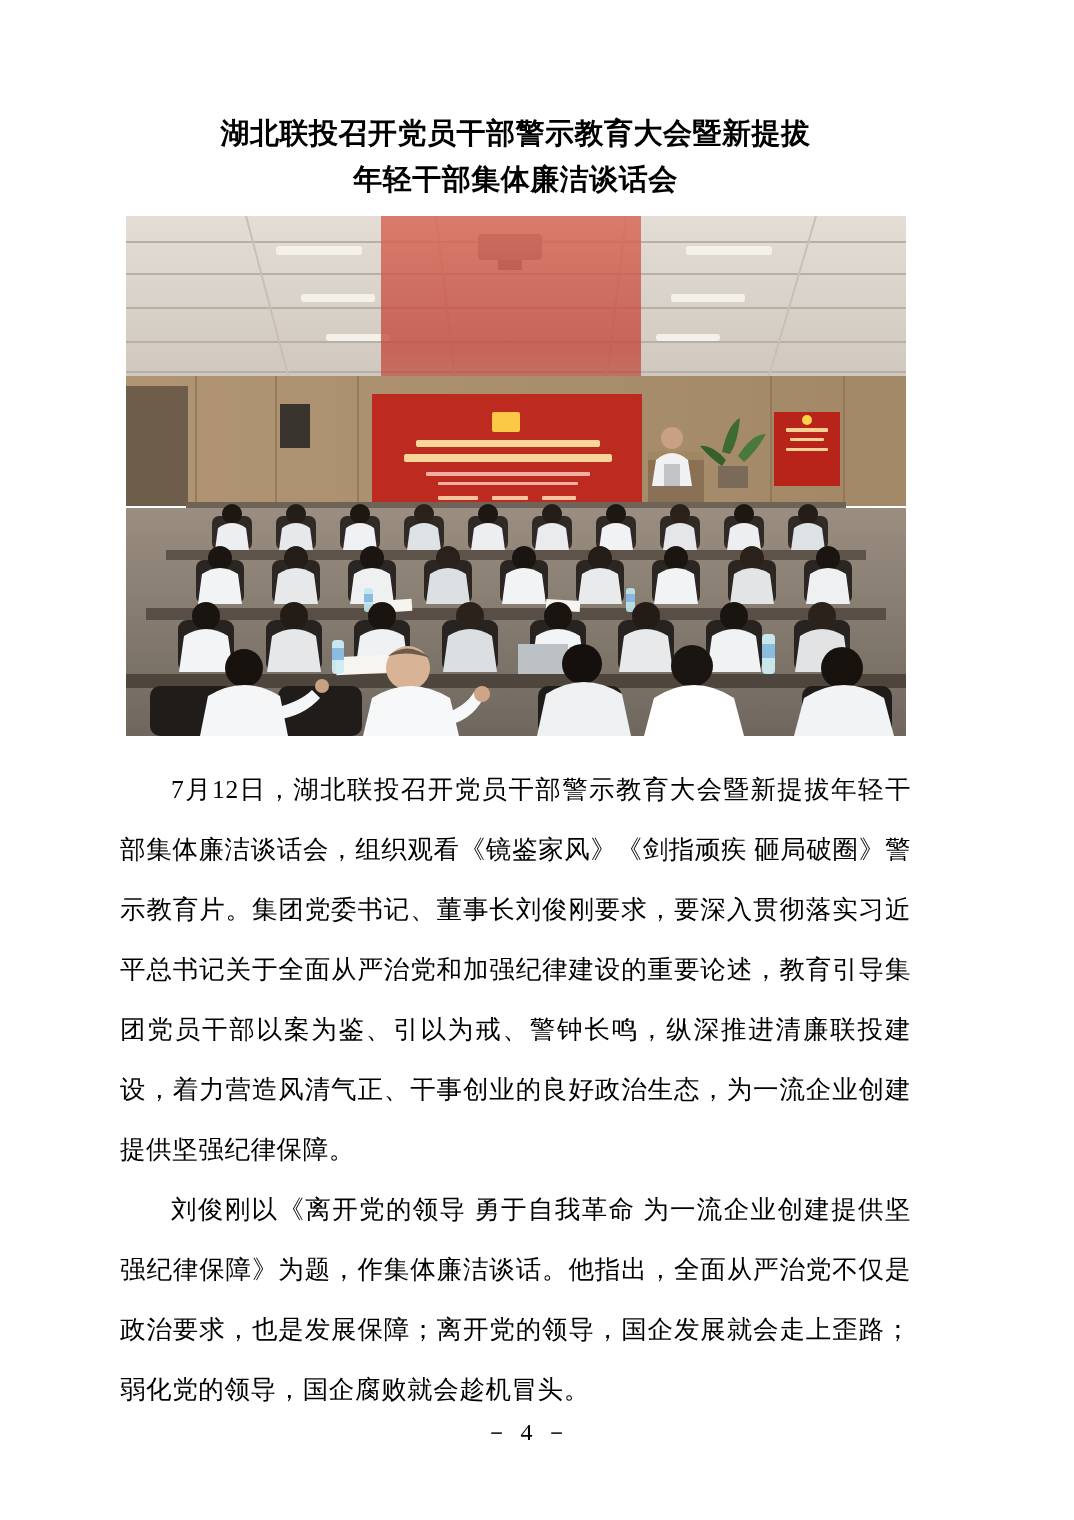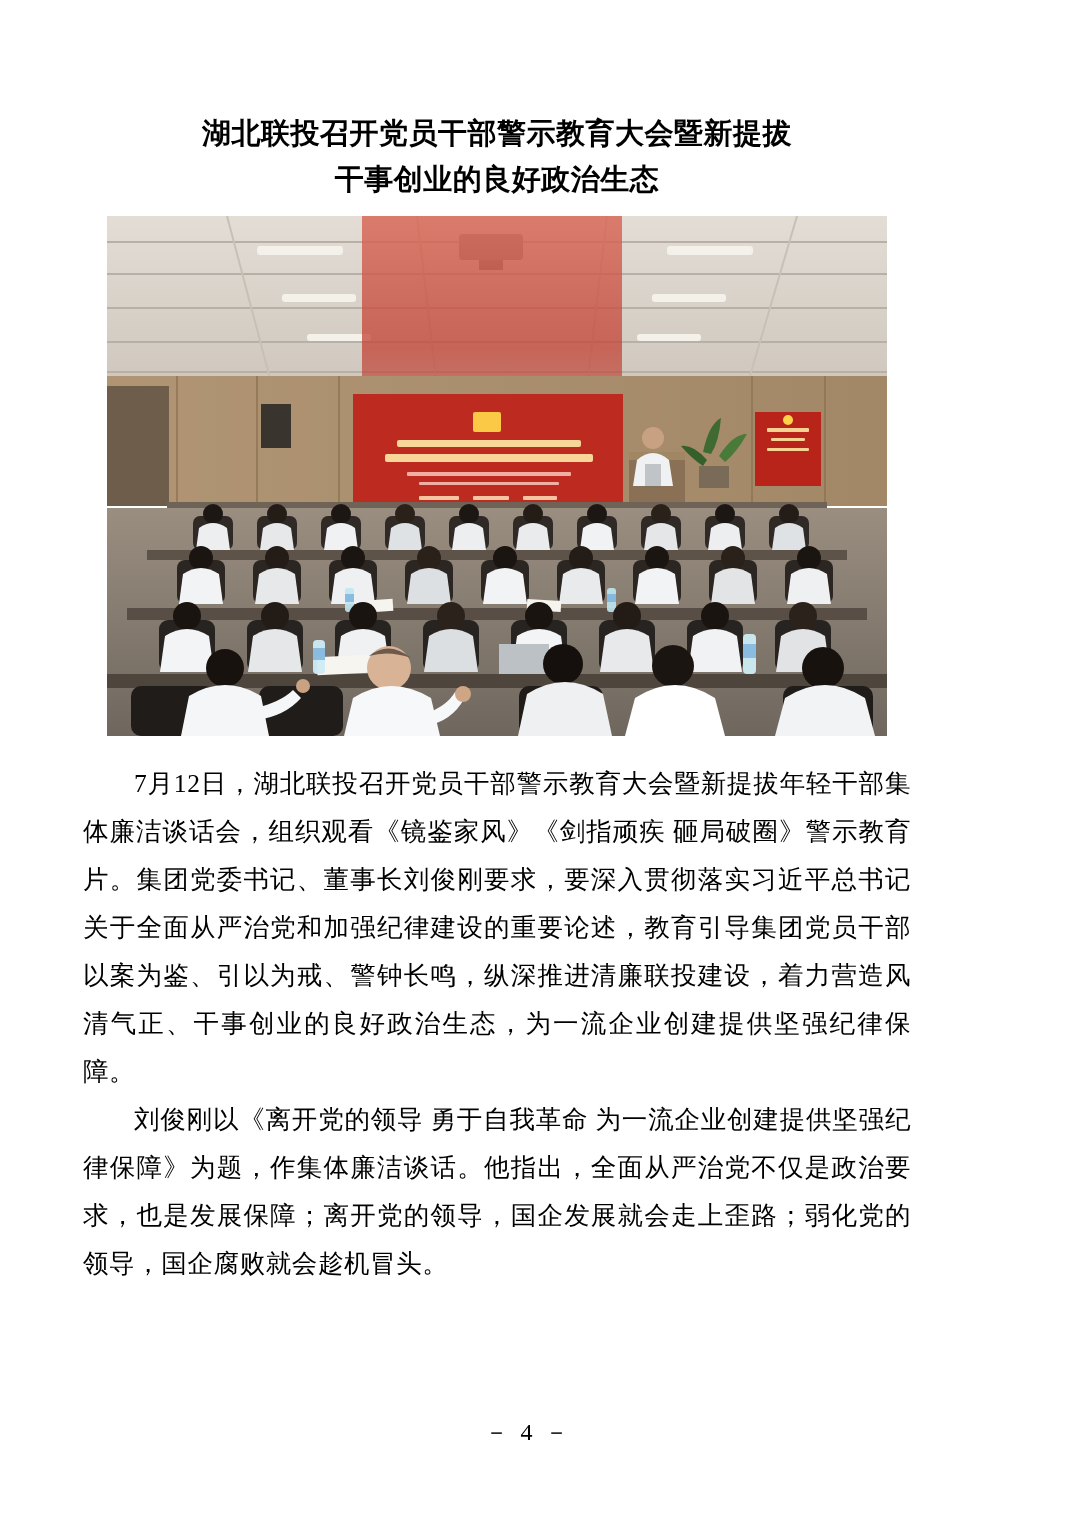--- a/index.html
+++ b/index.html
@@ -15,21 +15,21 @@
     color: #000000;
     overflow: hidden;
   }
 
   .page {
     position: absolute;
     left: 0; top: 0;
     width: 1056px;
     height: 1520px;
     box-sizing: border-box;
-    padding: 110px 145px 0 83px;
+    padding: 110px 145px 0 120px;
   }
 
   .doc-title {
     text-align: center;
     font-weight: bold;
     font-size: 29px;
     line-height: 46px;
     letter-spacing: 0.5px;
     margin: 0 0 14px 0;
     font-family: "Liberation Serif", "DejaVu Serif", serif;
@@ -49,21 +49,21 @@
     display: block;
     border: 0;
   }
 
   .body-text {
     margin-top: 24px;
   }
 
   .para {
     font-size: 25.5px;
-    line-height: 48px;
+    line-height: 60px;
     text-align: justify;
     text-justify: inter-ideograph;
     text-indent: 2em;
     margin: 0;
     letter-spacing: 0.6px;
     font-family: "Liberation Serif", "DejaVu Serif", serif;
   }
 
   .page-number {
     position: absolute;
@@ -76,21 +76,21 @@
     font-family: "Liberation Serif", "DejaVu Serif", serif;
   }
 </style>
 </head>
 <body>
 
 <div class="page">
 
   <h1 class="doc-title">
     <span class="line">湖北联投召开党员干部警示教育大会暨新提拔</span>
-    <span class="line">干事创业的良好政治生态</span>
+    <span class="line">年轻干部集体廉洁谈话会</span>
   </h1>
 
   <div class="photo-wrap">
     <svg class="photo" viewBox="0 0 780 520" preserveAspectRatio="none">
       <defs>
         <linearGradient id="ceilGrad" x1="0" y1="0" x2="0" y2="1">
           <stop offset="0%" stop-color="#e3ddd6"></stop>
           <stop offset="100%" stop-color="#cfc7bd"></stop>
         </linearGradient>
         <linearGradient id="redGlow" x1="0" y1="0" x2="0" y2="1">

